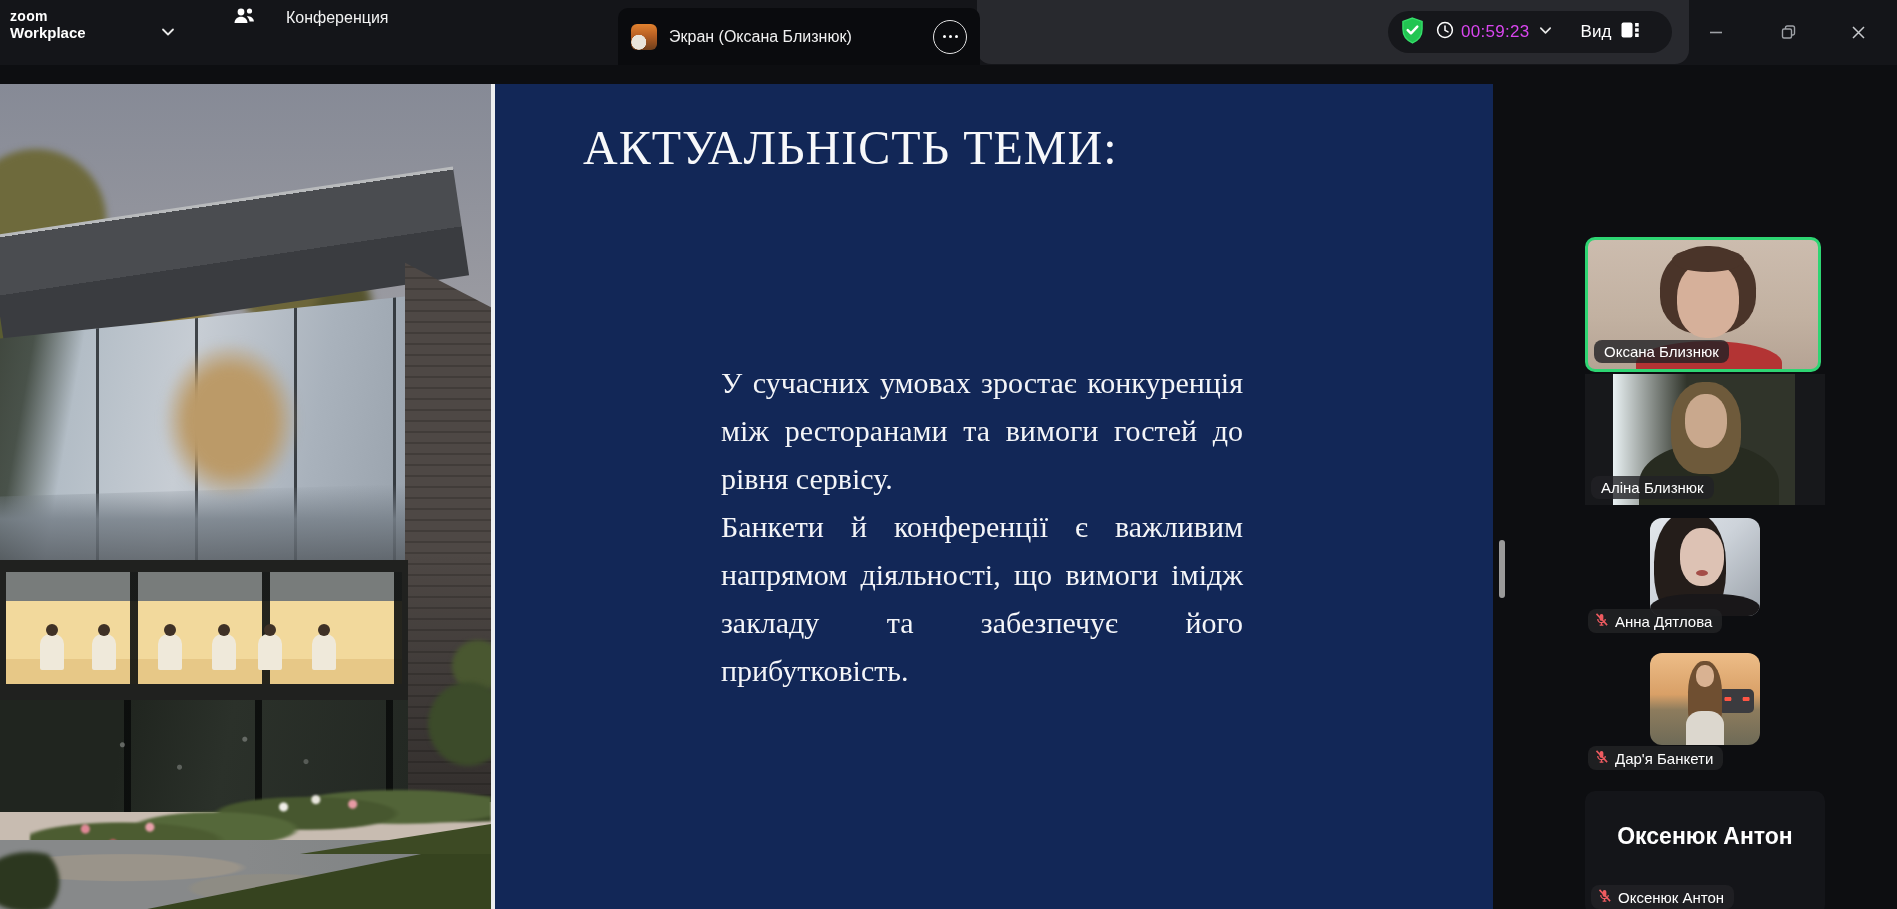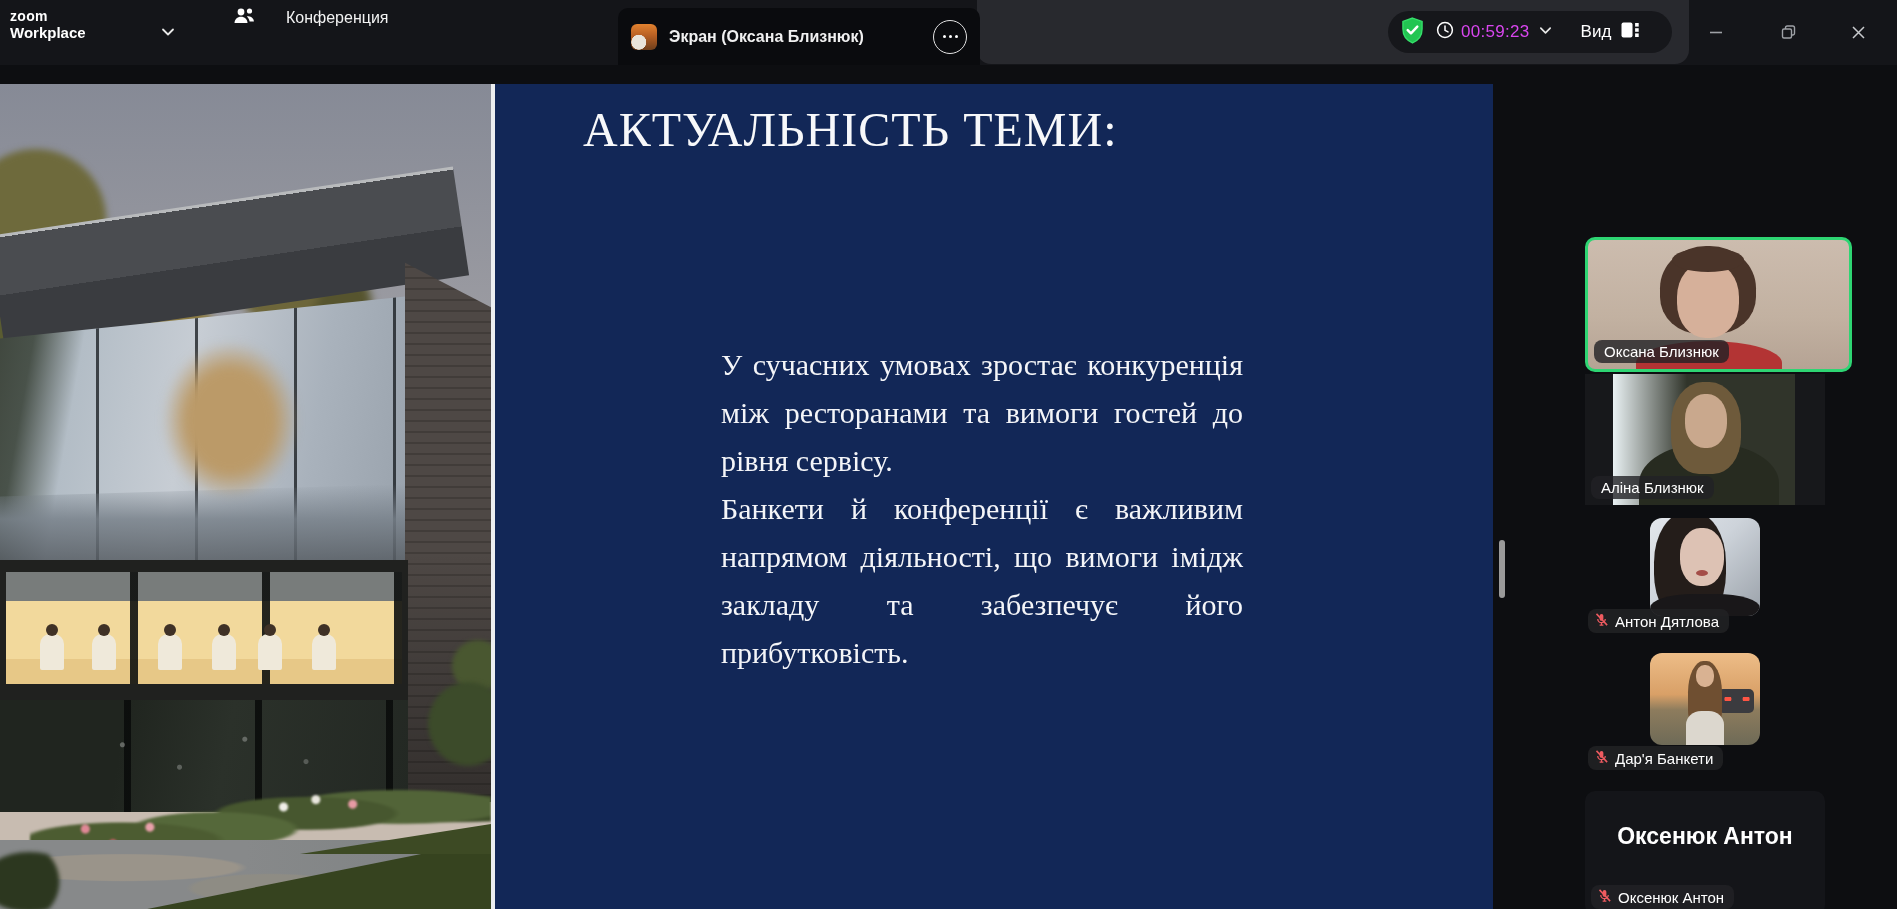--- a/index.html
+++ b/index.html
@@ -9,21 +9,21 @@
 
   
   .topbar { position:absolute; left:0; top:0; width:1897px; height:65px; background:#141519; z-index:5; }
   .logo { position:absolute; left:10px; top:9px; line-height:1; }
   .logo .l1 { font-size:14px; font-weight:700; letter-spacing:.3px; }
   .logo .l2 { font-size:15px; font-weight:700; margin-top:2px; }
   .logo-chevron { position:absolute; left:160px; top:24px; }
   .conf-tab { position:absolute; left:232px; top:4px; display:flex; align-items:center; gap:28px;justify-content:center; }
   .conf-tab span { font-size:16px; color:#f2f2f2; }
   .screen-tab { position:absolute; left:618px; top:8px; width:362px; height:57px; background:#0a0b0e;
-                border-radius:10px 10px 0 0; display:flex; align-items:center; padding-left:13px; gap:12px; z-index:6;font-weight:bold; }
+                border-radius:10px 10px 0 0; display:flex; align-items:center; padding-left:13px; gap:12px; z-index:6; }
   .thumb { width:26px; height:26px; border-radius:6px; flex:0 0 auto;
            background:radial-gradient(circle at 30% 70%, #e9e4da 0 28%, transparent 30%),
                       linear-gradient(180deg,#e2822f 0%,#b75f23 45%,#6e3f1c 100%); }
   .screen-tab .tab-label { font-size:16px; color:#f0f0f0; white-space:nowrap; }
   .ellipsis { margin-left:auto; margin-right:13px; width:34px; height:34px; border:1.6px solid #e3e3e3; border-radius:50%;
               display:flex; align-items:center; justify-content:center; gap:3px; }
   .ellipsis i { width:3px; height:3px; border-radius:50%; background:#fff; }
   .panel { position:absolute; left:977px; top:0; width:712px; height:64px; background:#28292e; border-radius:0 0 14px 14px; }
   .pill { position:absolute; left:1388px; top:11px; width:284px; height:42px; background:#16171b; border-radius:21px;
           display:flex; align-items:center; padding:0 13px; }
@@ -31,21 +31,21 @@
   .pill .viewlbl { font-size:17px; color:#fff; margin-left:28px; margin-right:9px; }
   .winbtn { position:absolute; top:0; width:44px; height:64px; display:flex; align-items:center; justify-content:center; }
   .w-min { left:1694px; } .w-rest { left:1766px; } .w-close { left:1836px; }
 
   
   .main { position:absolute; left:0; top:65px; width:1897px; height:844px; background:#0d0e11; }
   .slide { position:absolute; left:0; top:19px; width:1493px; height:825px; }
   .divider { position:absolute; left:491px; top:0; width:4px; height:825px; background:#eceef0; z-index:3; }
   .navy { position:absolute; left:495px; top:0; width:998px; height:825px; background:#122757; }
   .slide-title { font-family:"Liberation Serif", serif; font-size:48px; letter-spacing:1px; color:#f7f8fa;
-                 margin:18px 0 0 88px; white-space:nowrap; }
+                 margin:36px 0 0 88px; white-space:nowrap; }
   .slide-body { margin:184px 0 12px 226px; width:522px; font-family:"Liberation Serif", serif; font-size:30px;
                 line-height:48px; color:#f4f5f8; text-align:justify; }
   .slide-body p { margin:0; }
   .scroll-thumb { position:absolute; left:1499px; top:475px; width:6px; height:58px; background:#9a9a9a; border-radius:3px; z-index:4; }
 
   
   .photo { position:absolute; left:0; top:0; width:491px; height:825px; overflow:hidden;
            background:linear-gradient(180deg,#868a96 0%,#9c9ca2 30%,#bfb5ad 52%,#cfc3b8 64%,#c8bcb1 72%); }
   .photo > div { position:absolute; }
   .p-trees { left:-70px; top:30px; width:440px; height:330px; filter:blur(3px);
@@ -114,21 +114,21 @@
   .p-grass { left:0; top:756px; width:491px; height:69px; background:#36431f;
     clip-path:polygon(30% 100%, 100% 0, 100% 100%); }
   .p-grass2 { left:300px; top:740px; width:191px; height:30px; background:#3d4a24;
     clip-path:polygon(0 100%, 100% 0, 100% 100%); }
   .p-shrub-corner { left:-18px; top:768px; width:95px; height:60px; border-radius:50%; filter:blur(2px);
     background:radial-gradient(circle at 40% 50%, #2c371f 0 60%, transparent 62%),
                radial-gradient(circle at 30% 40%, #e8e6df 0 3px, transparent 4px); }
 
   
   .tile { position:absolute; border-radius:10px; overflow:hidden; }
-  .t1 { left:1585px; top:172px; width:267px; height:135px; border:3px solid #2ed573;
+  .t1 { left:1585px; top:172px; width:236px; height:135px; border:3px solid #2ed573;
         background:linear-gradient(180deg,#ccbcae 0%,#c2b1a1 60%,#b5a394 100%); }
   .t1 .hair { position:absolute; left:72px; top:6px; width:96px; height:88px; background:#4a3429; border-radius:48% 48% 42% 42%; }
   .t1 .face { position:absolute; left:89px; top:22px; width:62px; height:76px; background:#d6b09a; border-radius:46%; }
   .t1 .fringe { position:absolute; left:84px; top:8px; width:72px; height:24px; background:#4a3429; border-radius:50%; }
   .t1 .shirt { position:absolute; left:48px; bottom:-16px; width:146px; height:44px; background:#b33434; border-radius:50% 50% 0 0; }
   .t2 { left:1585px; top:309px; width:240px; height:131px; background:#17181b; border-radius:0; }
   .t2 .vid { position:absolute; left:28px; top:0; width:182px; height:131px; background:#30342a; overflow:hidden; }
   .t2 .winlight { position:absolute; left:0; top:0; width:74px; height:131px;
                   background:linear-gradient(90deg,#e9f1f3 0%,rgba(233,241,243,0) 100%); }
   .t2 .hoodie { position:absolute; left:26px; bottom:-18px; width:140px; height:80px; background:#272b20; border-radius:50% 50% 0 0; }
@@ -314,21 +314,21 @@
     </div>
     <div class="tag-out tag3">
       <span>
         <svg width="15" height="15" viewBox="0 0 24 24" fill="none">
             <path d="M12 3a3 3 0 0 1 3 3v5a3 3 0 0 1-6 0V6a3 3 0 0 1 3-3z" fill="#ef5b60"></path>
             <path d="M6 11a6 6 0 0 0 12 0" stroke="#ef5b60" stroke-width="2"></path>
             <path d="M12 17v4M9 21h6" stroke="#ef5b60" stroke-width="2"></path>
             <path d="M4 3l17 18" stroke="#ef5b60" stroke-width="2.4"></path>
           </svg>
       </span>
-      <span>Антон Дятлова</span>
+      <span>Анна Дятлова</span>
     </div>
 
     <div class="avatar t4a">
       <div class="car"></div>
       <div class="lights"></div>
       <div class="hair"></div>
       <div class="face"></div>
       <div class="top"></div>
     </div>
     <div class="tag-out tag4">

